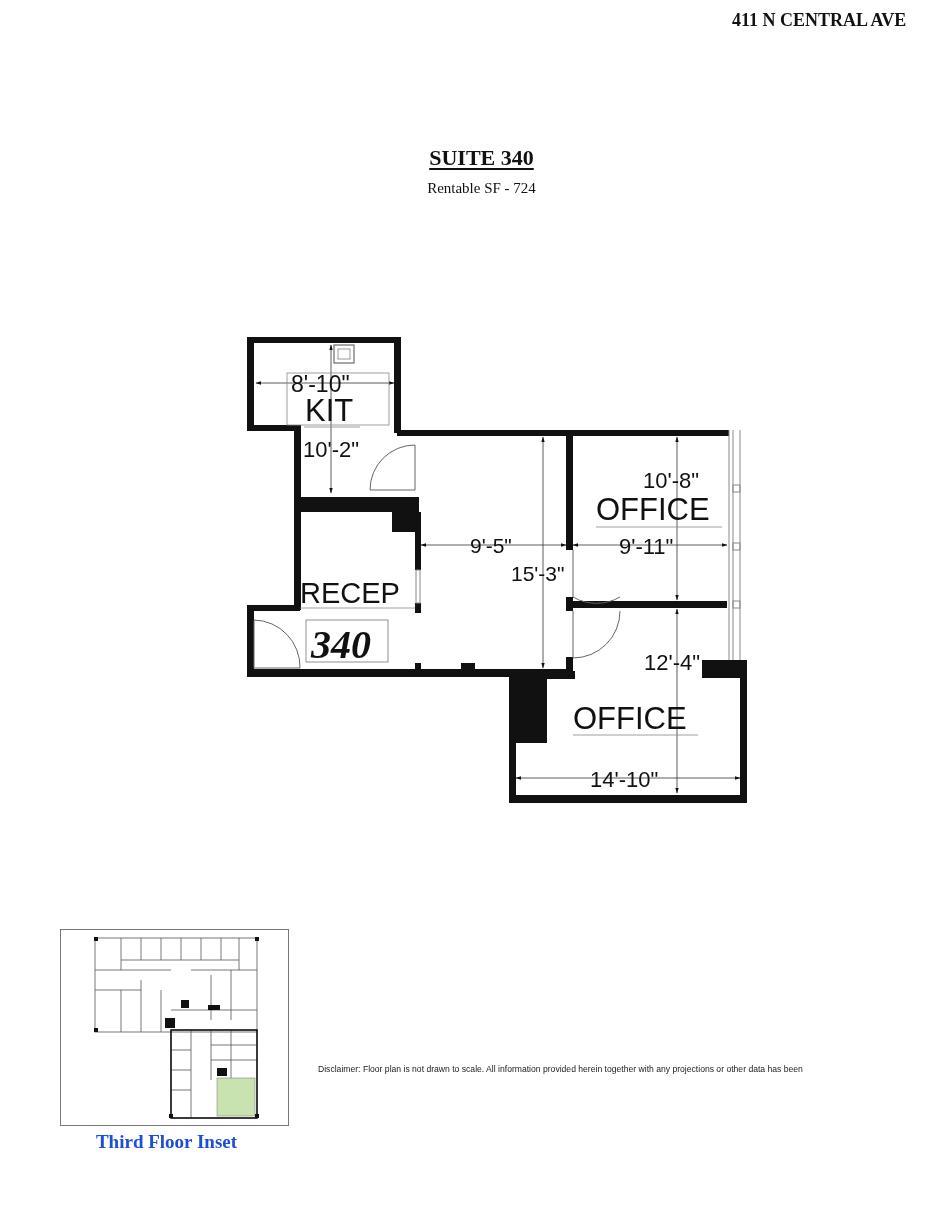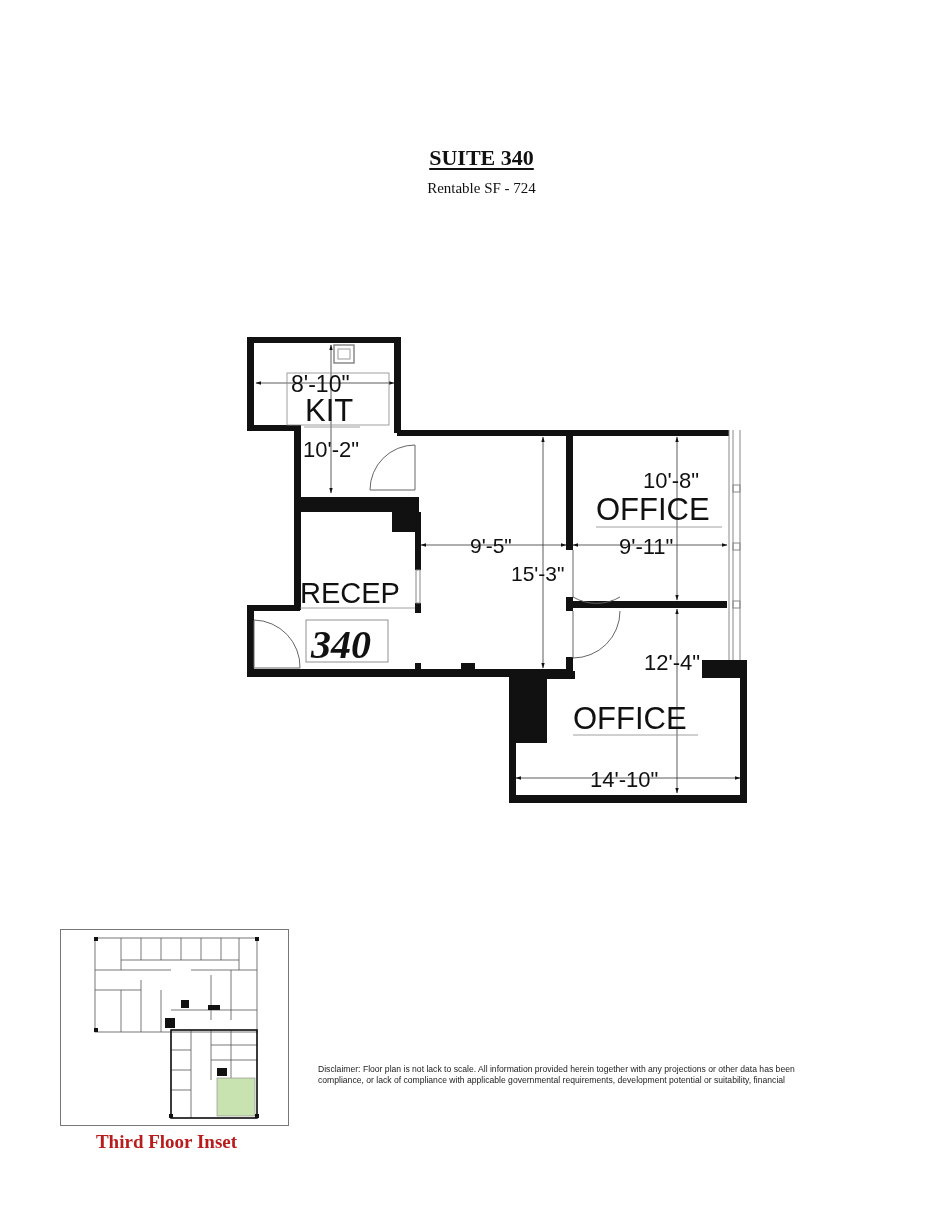--- a/index.html
+++ b/index.html
@@ -4,28 +4,29 @@
 <style>
   html, body { margin: 0; padding: 0; background: #ffffff; }
   body { width: 950px; height: 1206px; position: relative; overflow: hidden; font-family: "Liberation Serif", serif; color: #111; }
   .address { position: absolute; right: 8px; top: 9px; width: 210px; font-family: "Liberation Serif", serif; font-weight: bold; font-size: 18px; line-height: 23px; color: #111; }
   .address div { white-space: nowrap; }
   .suite-title { position: absolute; left: 0; width: 963px; top: 145px; text-align: center; font-weight: bold; font-size: 22px; text-decoration: underline; text-underline-offset: 3px; color: #111; }
   .suite-sf { position: absolute; left: 0; width: 963px; top: 180px; text-align: center; font-size: 15px; color: #111; }
   .plan { position: absolute; left: 0; top: 0; width: 950px; height: 1206px; pointer-events: none; }
   .plan text { font-family: "Liberation Sans", sans-serif; fill: #111; }
   .inset-box { position: absolute; left: 60px; top: 929px; width: 227px; height: 195px; border: 1px solid #777; background: #fff; }
-  .inset-label { position: absolute; left: 60px; top: 1131px; width: 213px; text-align: center; font-weight: bold; font-size: 19px; color: #b91c1c; }
+  .inset-label { position: absolute; left: 60px; top: 1131px; width: 213px; text-align: center; font-weight: bold; font-size: 19px; color: #1d4ed8; }
   .disclaimer { position: absolute; left: 318px; top: 1064px; width: 560px; font-family: "Liberation Sans", sans-serif; font-size: 8.6px; line-height: 11.2px; color: #222; }
   .disclaimer div { white-space: nowrap; }
 </style>
 </head>
 <body>
 
 <div class="address">
+  <div>411 N CENTRAL AVE</div>
 </div>
 
 <div class="suite-title">SUITE 340</div>
 <div class="suite-sf">Rentable SF - 724</div>
 
 <svg class="plan" viewBox="0 0 950 1206" xmlns="http://www.w3.org/2000/svg">
   <defs>
     <marker id="arr" viewBox="0 0 10 10" refX="9" refY="5" markerWidth="7" markerHeight="7" orient="auto-start-reverse">
       <path d="M0,2 L10,5 L0,8 z" fill="#111"></path>
     </marker>
@@ -161,15 +162,14 @@
         <rect x="194" y="7" width="4" height="4"></rect>
       <rect x="33" y="98" width="4" height="4"></rect>
         <rect x="108" y="184" width="4" height="4"></rect>
       <rect x="194" y="184" width="4" height="4"></rect>
     </g>
   </svg>
 </div>
 <div class="inset-label">Third Floor Inset</div>
 
 <div class="disclaimer">
-  <div>Disclaimer: Floor plan is not lack to scale. All information provided herein together with any projections or other data has been</div>
-  <div>compliance, or lack of compliance with applicable governmental requirements, development potential or suitability, financial</div>
+  <div>Disclaimer: Floor plan is not drawn to scale. All information provided herein together with any projections or other data has been</div>
 </div>
 
 </body></html>

